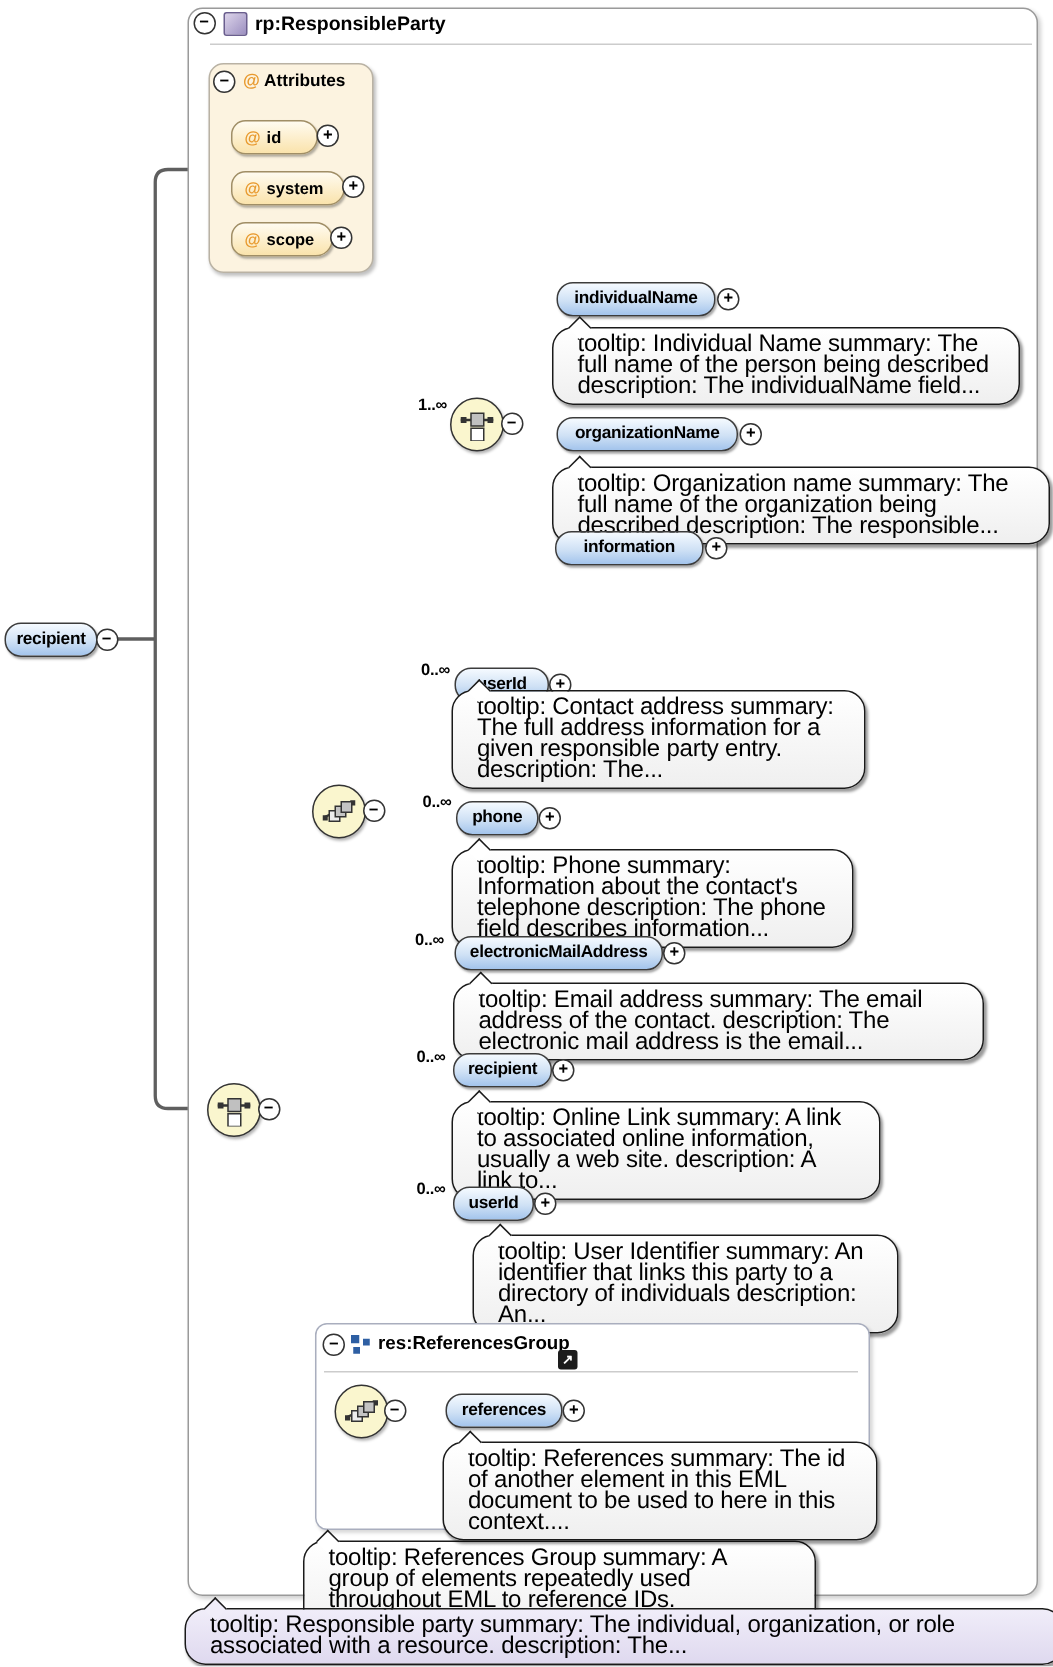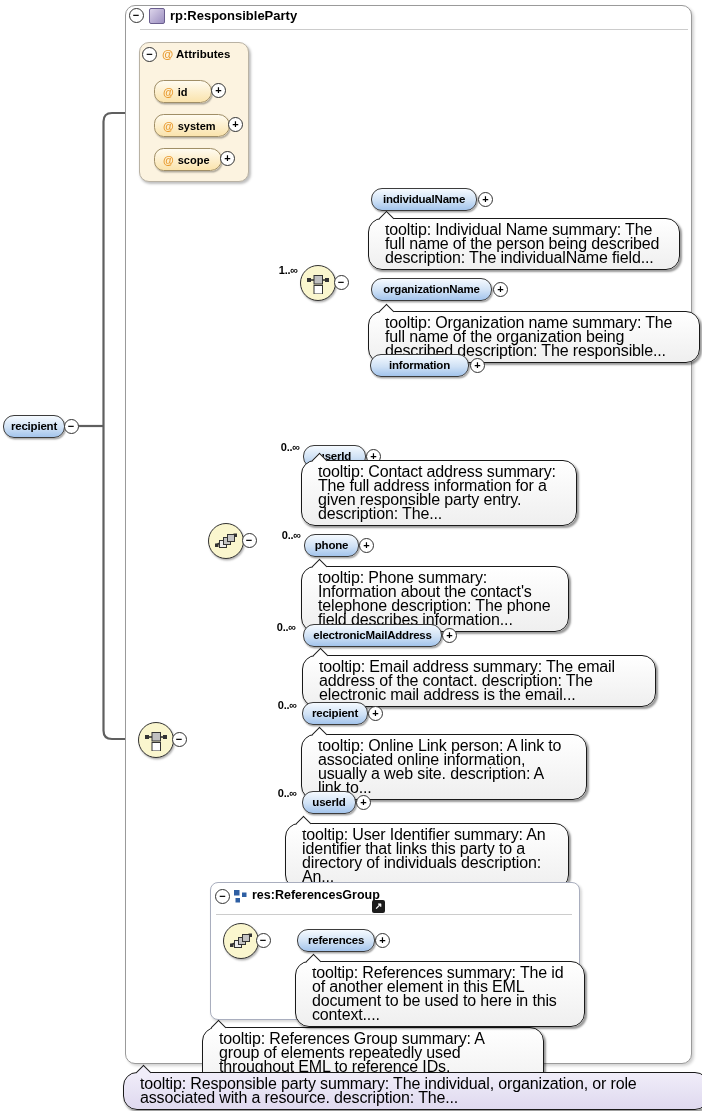--- a/index.html
+++ b/index.html
@@ -212,29 +212,29 @@
     <span>tooltip: Email address summary: The email address of the contact. description: The electronic mail address is the email...</span>
   </div>
 
   <div class="occurs" style="left:259px;top:699px">0..∞</div>
   <div class="pill" style="left:302px;top:702px;width:64px">
     <span>recipient</span>
   </div>
   <div class="toggle" style="left:368px;top:705.5px">+</div>
   <div class="tooltip" style="left:301px;top:734px;width:252px">
     <span class="ptr"></span>
-    <span>tooltip: Online Link person: A link to associated online information, usually a web site. description: A link to...</span>
+    <span>tooltip: Online Link summary: A link to associated online information, usually a web site. description: A link to...</span>
   </div>
 
   <div class="occurs" style="left:259px;top:787px">0..∞</div>
   <div class="pill" style="left:302px;top:791px;width:52px">
     <span>userId</span>
   </div>
   <div class="toggle" style="left:356px;top:794.5px">+</div>
-  <div class="tooltip" style="left:285px;top:823px;width:250px">
+  <div class="tooltip" style="left:315px;top:823px;width:250px">
     <span class="ptr"></span>
     <span>tooltip: User Identifier summary: An identifier that links this party to a directory of individuals description: An...</span>
   </div>
 
   <div class="ref-box">
     <div class="toggle" style="left:4px;top:6px">−</div>
     <svg style="position:absolute;left:23px;top:7px" width="13" height="13">
       <rect x="0" y="0" width="5.5" height="5.5" fill="#2E5FA3"></rect>
       <rect x="8" y="2.5" width="4.5" height="4.5" fill="#2E5FA3"></rect>
       <rect x="1.5" y="8" width="4.5" height="4.5" fill="#2E5FA3"></rect>

